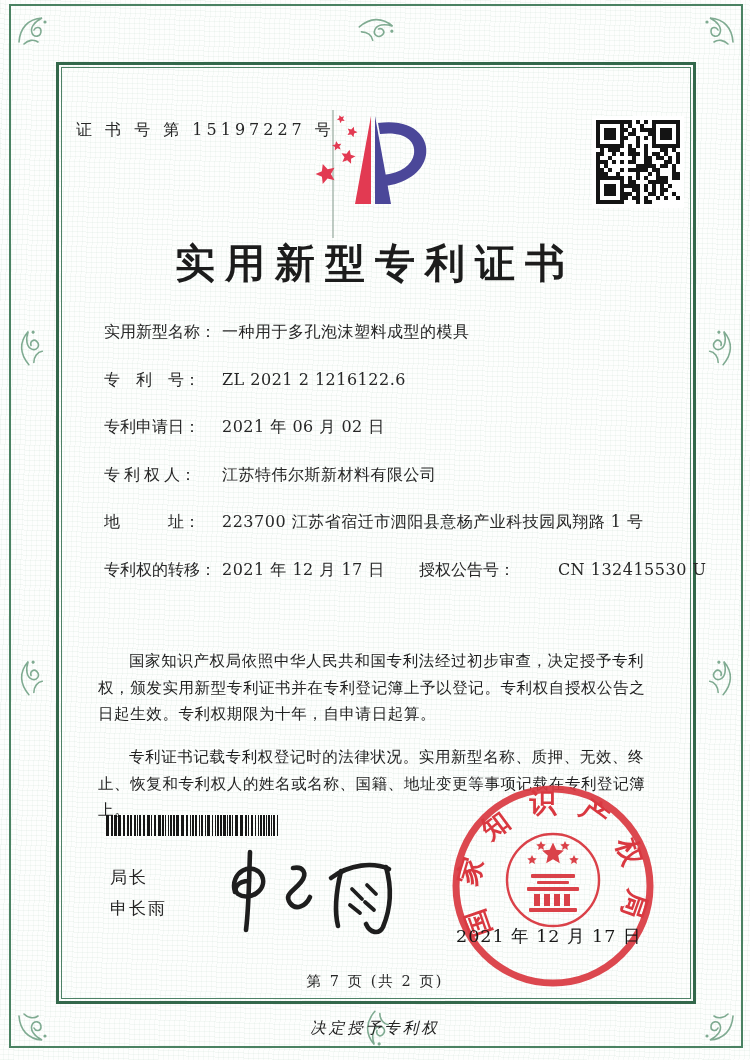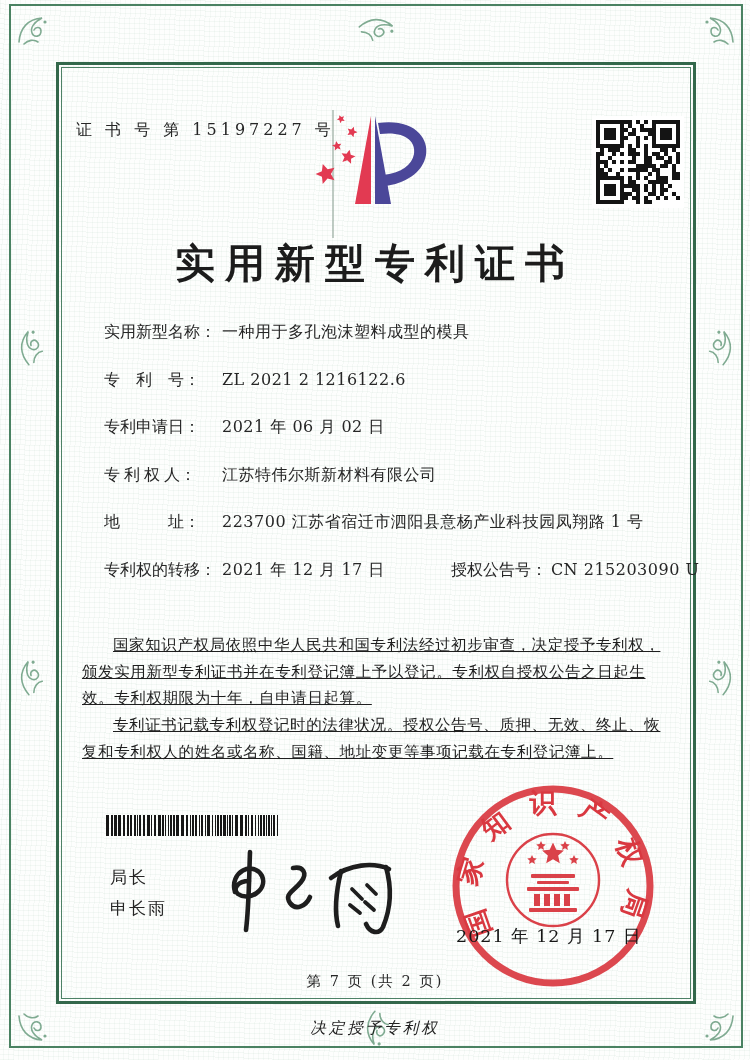--- a/index.html
+++ b/index.html
@@ -26,26 +26,26 @@
       display:grid; grid-template-columns:repeat(23,1fr); grid-template-rows:repeat(23,1fr);}
   .qr i{display:block;} .qr i.d{background:#141414;}
 
   .title{position:absolute; left:0; right:0; top:236px; text-align:center;
     font-size:40px; font-weight:bold; letter-spacing:10px; color:#1c1c1c;}
 
   .fields{position:absolute; left:104px; top:322px; width:572px; font-size:16px;}
   .frow{display:flex; align-items:baseline; margin-bottom:26.5px; white-space:nowrap;}
   .flabel{width:118px; flex:0 0 auto;font-family:Liberation Serif, serif;}
   .fvalue{letter-spacing:.5px;text-align:center;}
-  .frow .pair2{margin-left:66px; display:flex;}
+  .frow .pair2{margin-left:34px; display:flex;gap:39px;}
   .pair2 .flabel{width:auto; margin-right:4px;}
 
   .paras{position:absolute; left:82px; top:632px; width:588px;
     font-size:15.5px; line-height:1.72; letter-spacing:.6px; color:#1f1f1f;}
-  .paras p{margin:0; text-indent:2em;text-decoration:underline;}
+  .paras p{margin:16px; text-indent:2em;}
 
   .barcode{position:absolute; left:106px; top:815px; height:21px; display:flex; align-items:stretch;}
   .barcode b{display:block; background:#161616;}
   .barcode s{display:block;}
 
   .sig-block{position:absolute; left:110px; top:862px; font-size:17px; line-height:1.85; letter-spacing:2px;}
   .signature{position:absolute; left:205px; top:840px; width:200px; height:100px;}
 
   .seal{position:absolute; left:446px; top:782px; width:214px; height:214px;}
 
@@ -676,28 +676,28 @@
     </div>
     <div class="frow">
       <span class="flabel">地　　　址：</span>
       <span class="fvalue">223700 江苏省宿迁市泗阳县意杨产业科技园凤翔路 1 号</span>
     </div>
     <div class="frow">
       <span class="flabel">专利权的转移：</span>
       <span class="fvalue">2021 年 12 月 17 日</span>
       <span class="pair2">
         <span class="flabel">授权公告号：</span>
-        <span class="fvalue">CN 215203090 U</span>
+        <span class="fvalue">CN 132415530 U</span>
       </span>
     </div>
   </div>
 
   <div class="paras">
     <p>国家知识产权局依照中华人民共和国专利法经过初步审查，决定授予专利权，颁发实用新型专利证书并在专利登记簿上予以登记。专利权自授权公告之日起生效。专利权期限为十年，自申请日起算。</p>
-    <p>专利证书记载专利权登记时的法律状况。授权公告号、质押、无效、终止、恢复和专利权人的姓名或名称、国籍、地址变更等事项记载在专利登记簿上。</p>
+    <p>专利证书记载专利权登记时的法律状况。实用新型名称、质押、无效、终止、恢复和专利权人的姓名或名称、国籍、地址变更等事项记载在专利登记簿上。</p>
   </div>
 
   <div class="barcode" id="barcode">
       <b style="width: 3px;"></b>
       <s style="width: 2px;"></s>
       <b style="width: 2px;"></b>
       <s style="width: 1px;"></s>
       <b style="width: 3px;"></b>
       <s style="width: 1px;"></s>
       <b style="width: 3px;"></b>

